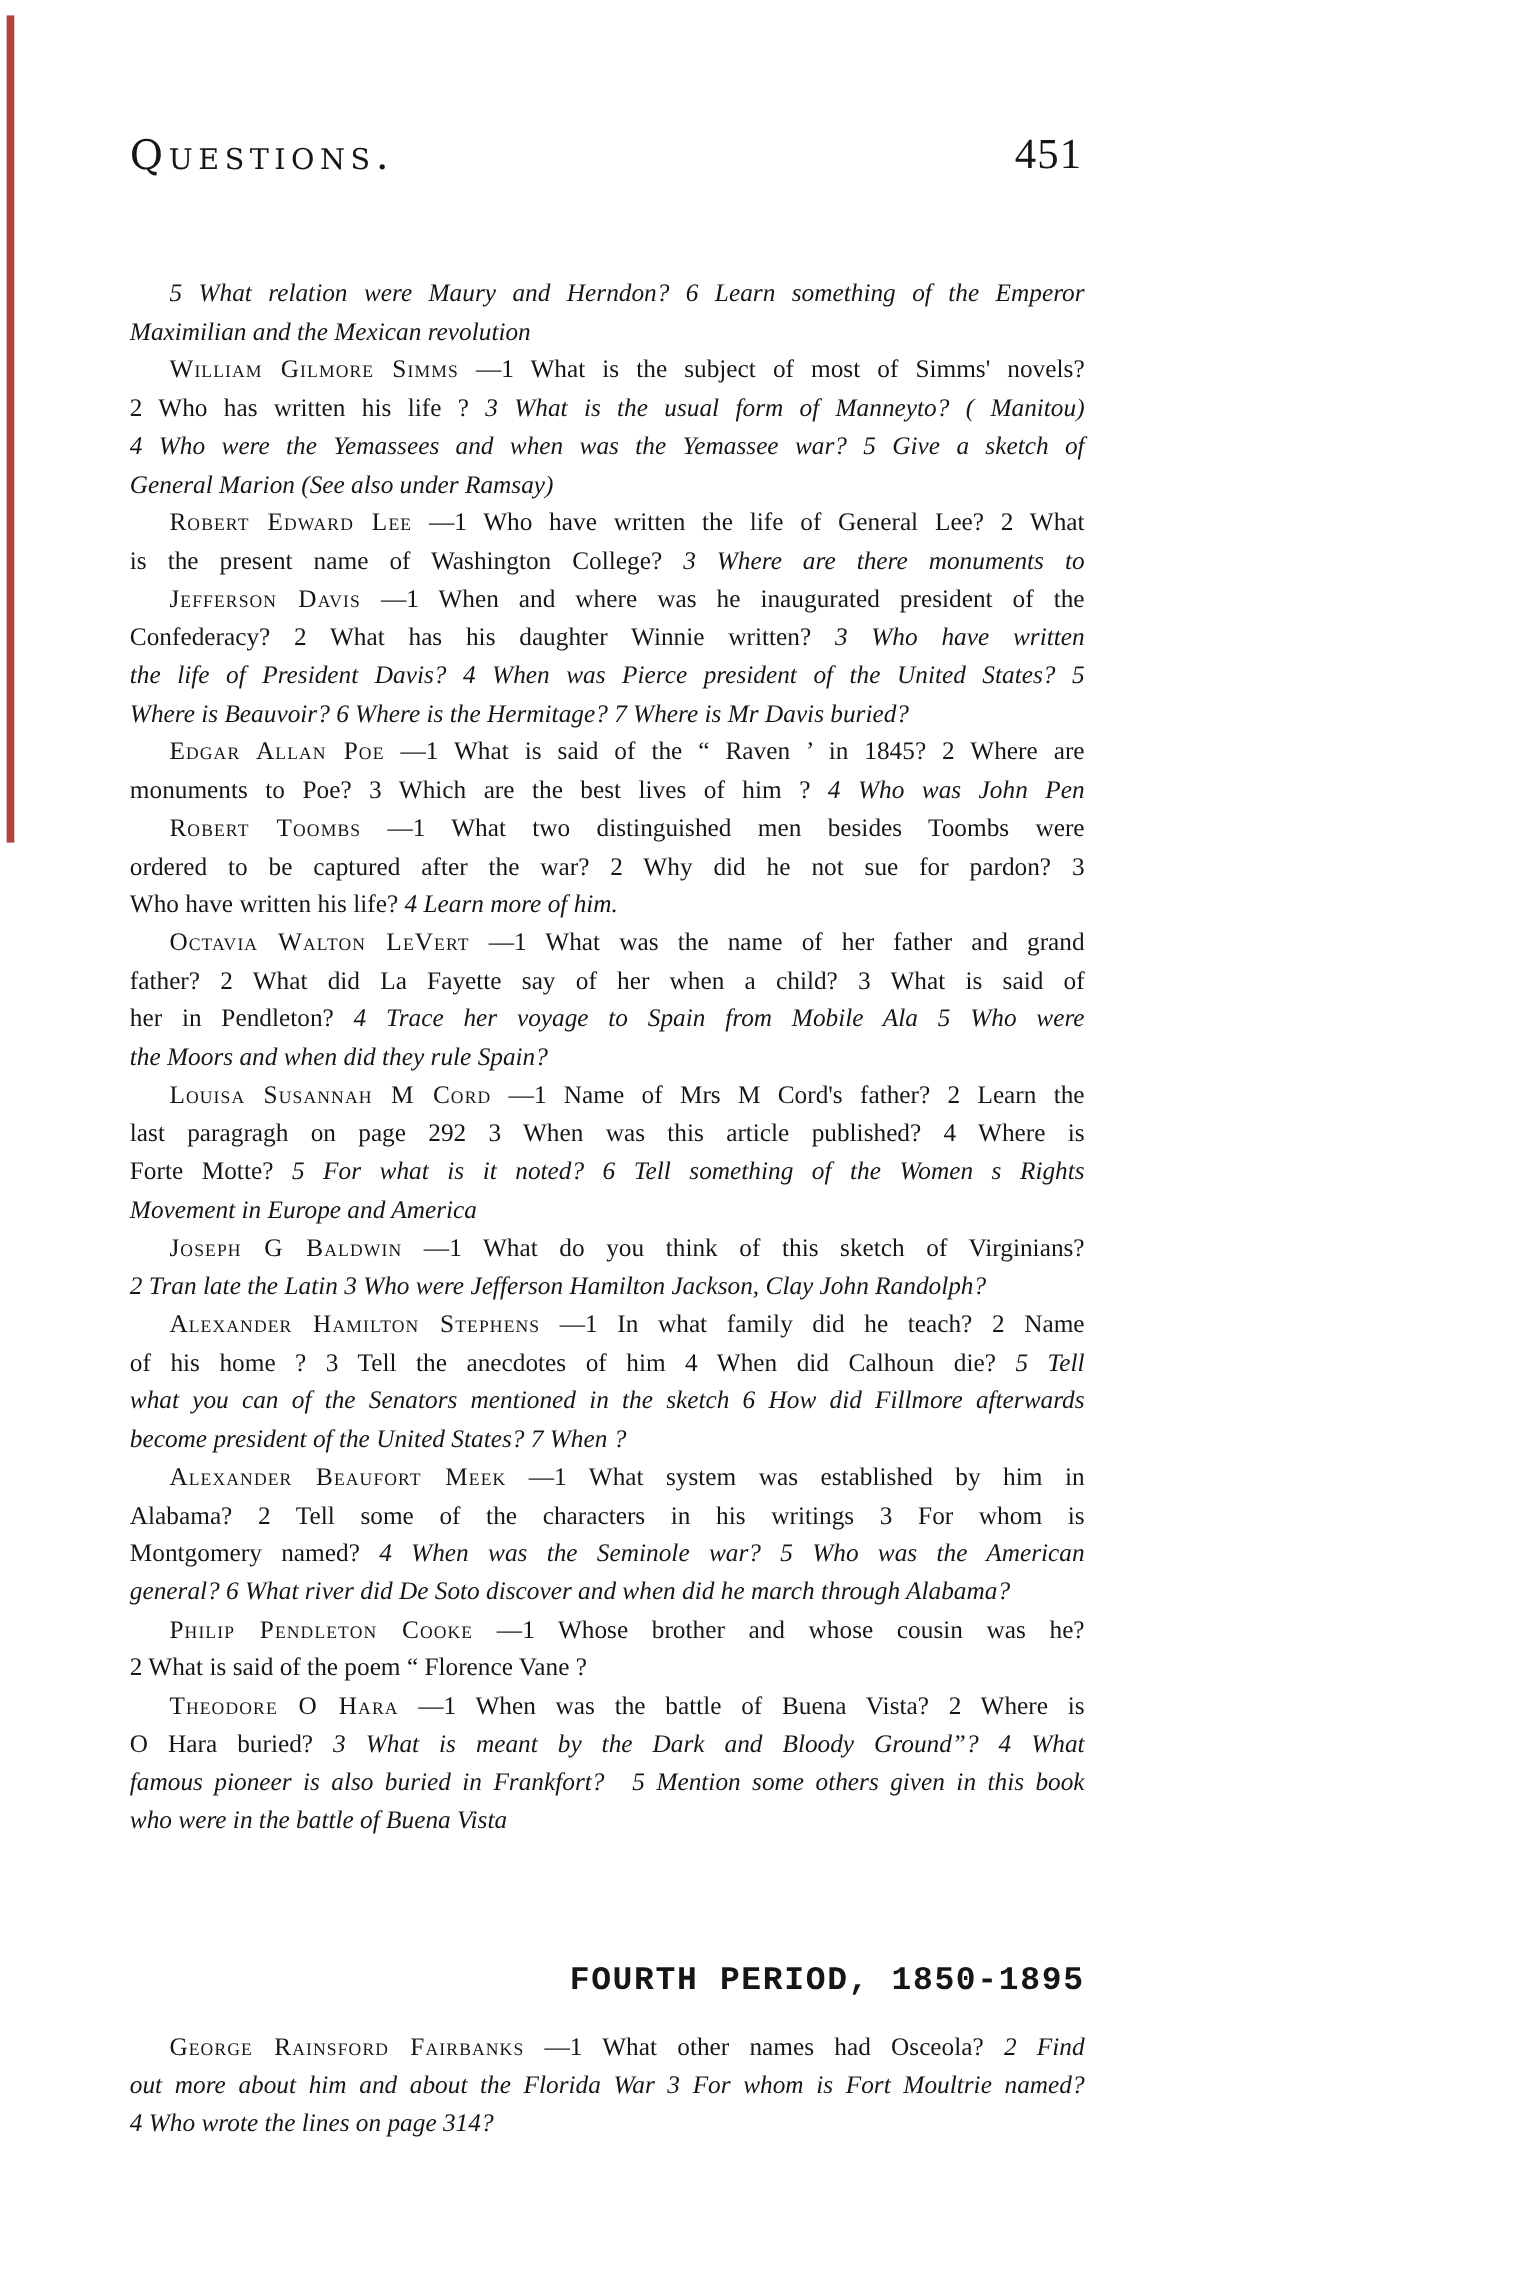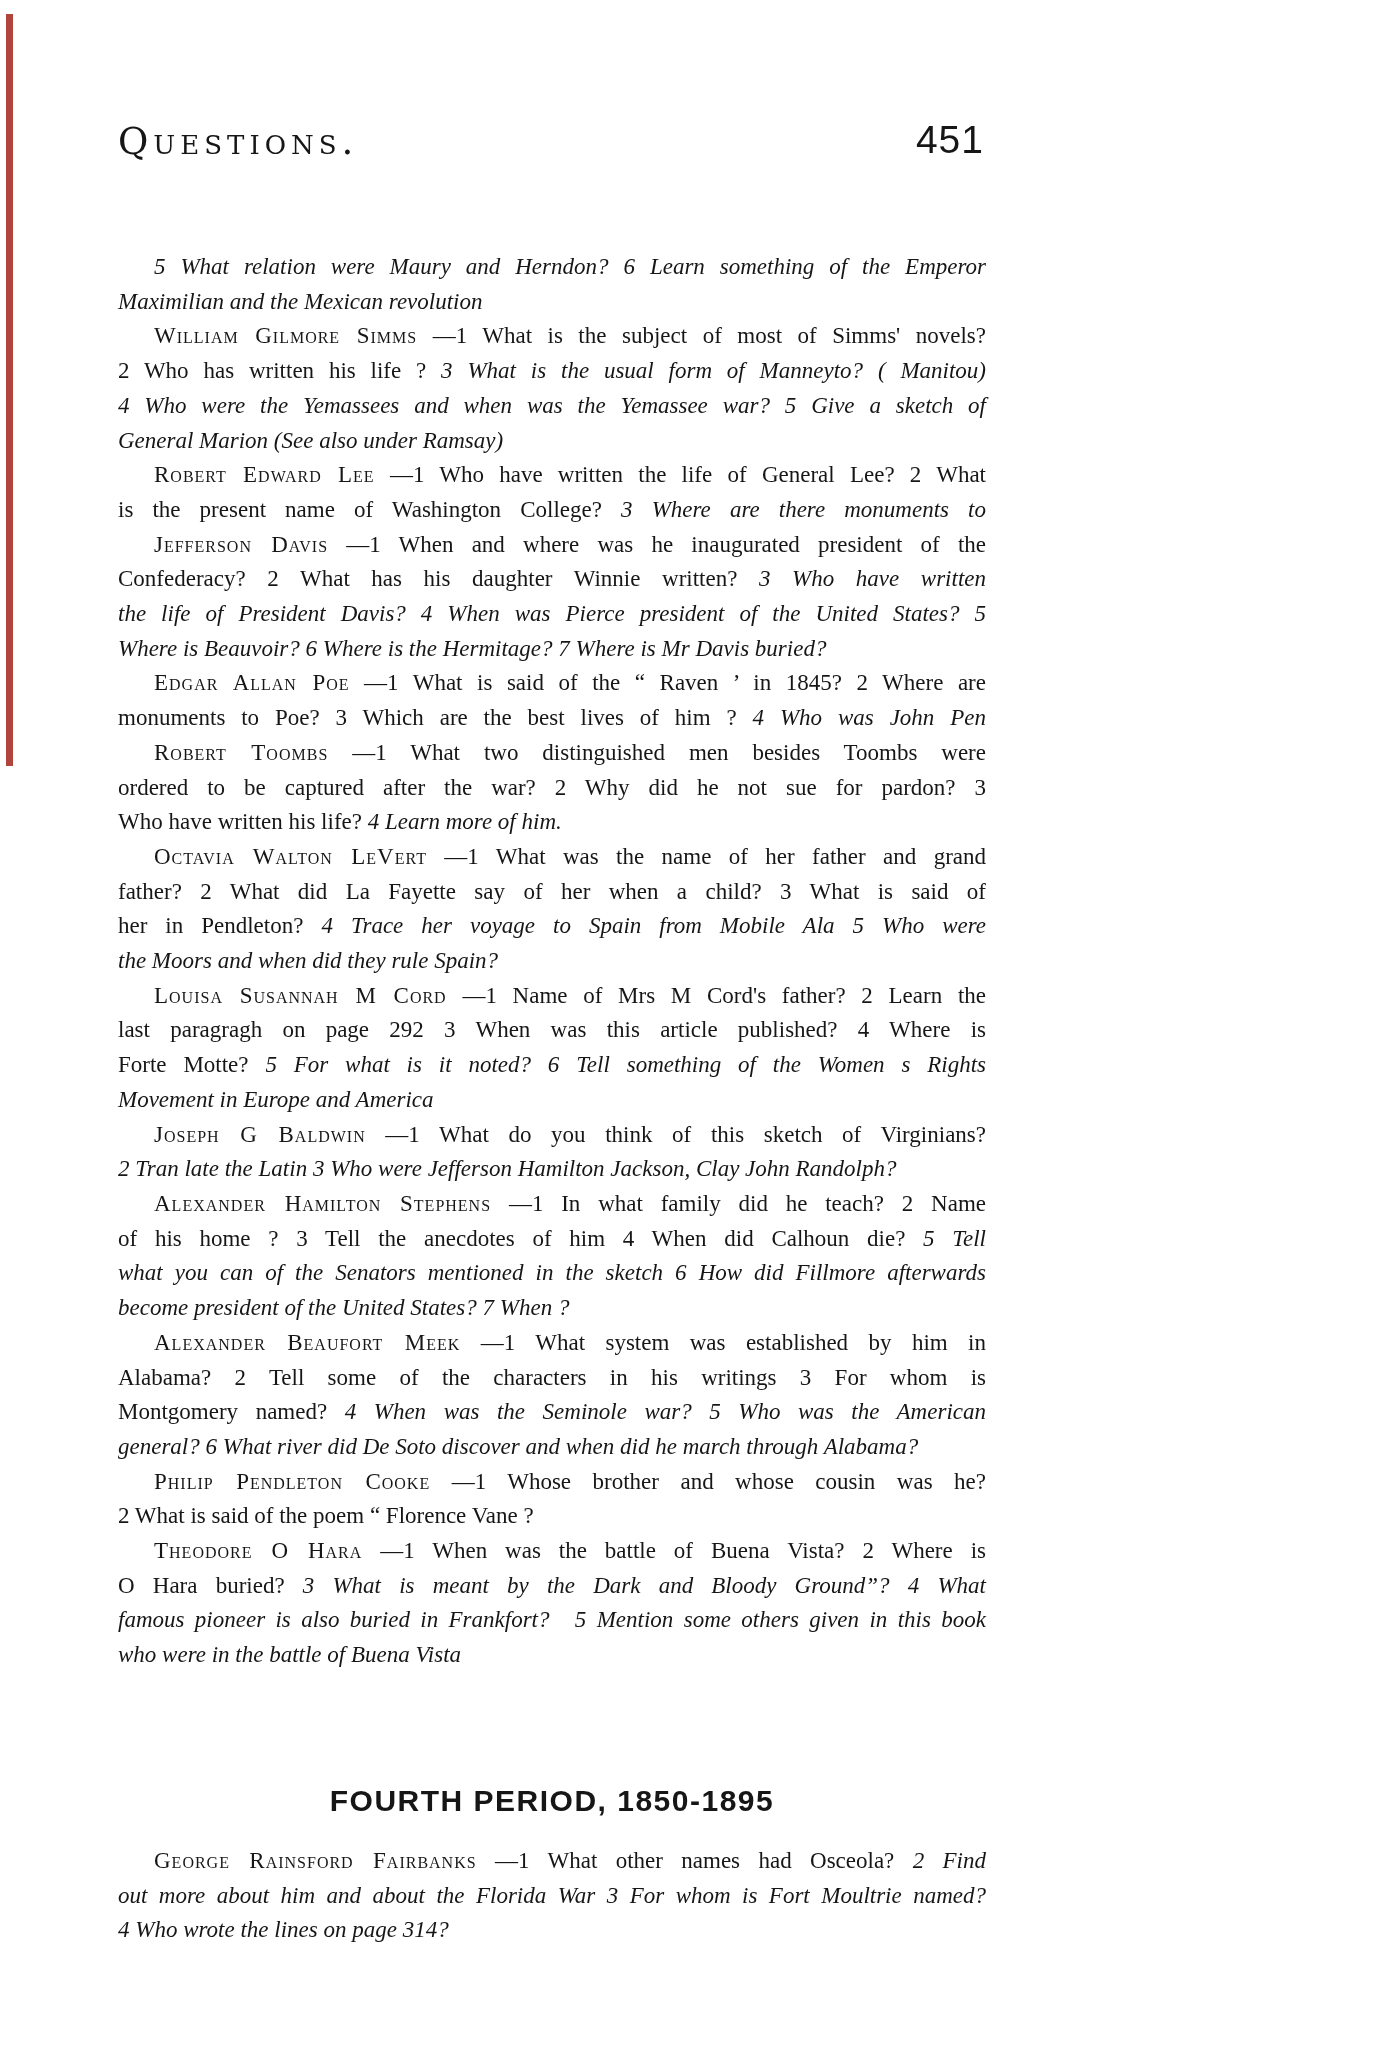--- a/index.html
+++ b/index.html
@@ -27,40 +27,40 @@
     position:absolute;top:120px;left:0;width:100%;
     text-align:left;
   }
   .title{
     font-family:"DejaVu Serif","Liberation Serif",serif;
     font-variant:small-caps;
     font-size:37px;letter-spacing:5px;
   }
   .pagenum{
     position:absolute;right:2px;top:-2px;
-    font-family:Liberation Sans, sans-serif;
+    font-family:Liberation Serif, serif;
     font-size:39px;letter-spacing:1px;
   }
   .text-body{position:absolute;top:250px;left:0;width:100%;}
   .text-body-after{position:absolute;top:1844px;left:0;width:100%;}
   .line{
     font-size:23px;
     line-height:34.7px;
     white-space:nowrap;
     text-align:justify;
     text-align-last:justify;
   }
   .line.short{text-align-last:left;}
   .line.indent{text-indent:36px;}
   .run-i{font-style:italic;margin-top:32px;}
   .run-n{font-variant:small-caps;letter-spacing:1px;font-family:Liberation Serif, serif;}
   .section-heading{
     position:absolute;top:1784px;left:0;width:100%;
-    text-align:center;
-    font-family:Liberation Sans, sans-serif;
+    text-align:right;
+    font-family:Liberation Mono, monospace;
     font-weight:bold;
     font-size:30px;letter-spacing:1.5px;
   }
 </style>
 </head>
 <body>
 
 <div class="edge-mark"></div>
 
 <div class="text-block">

